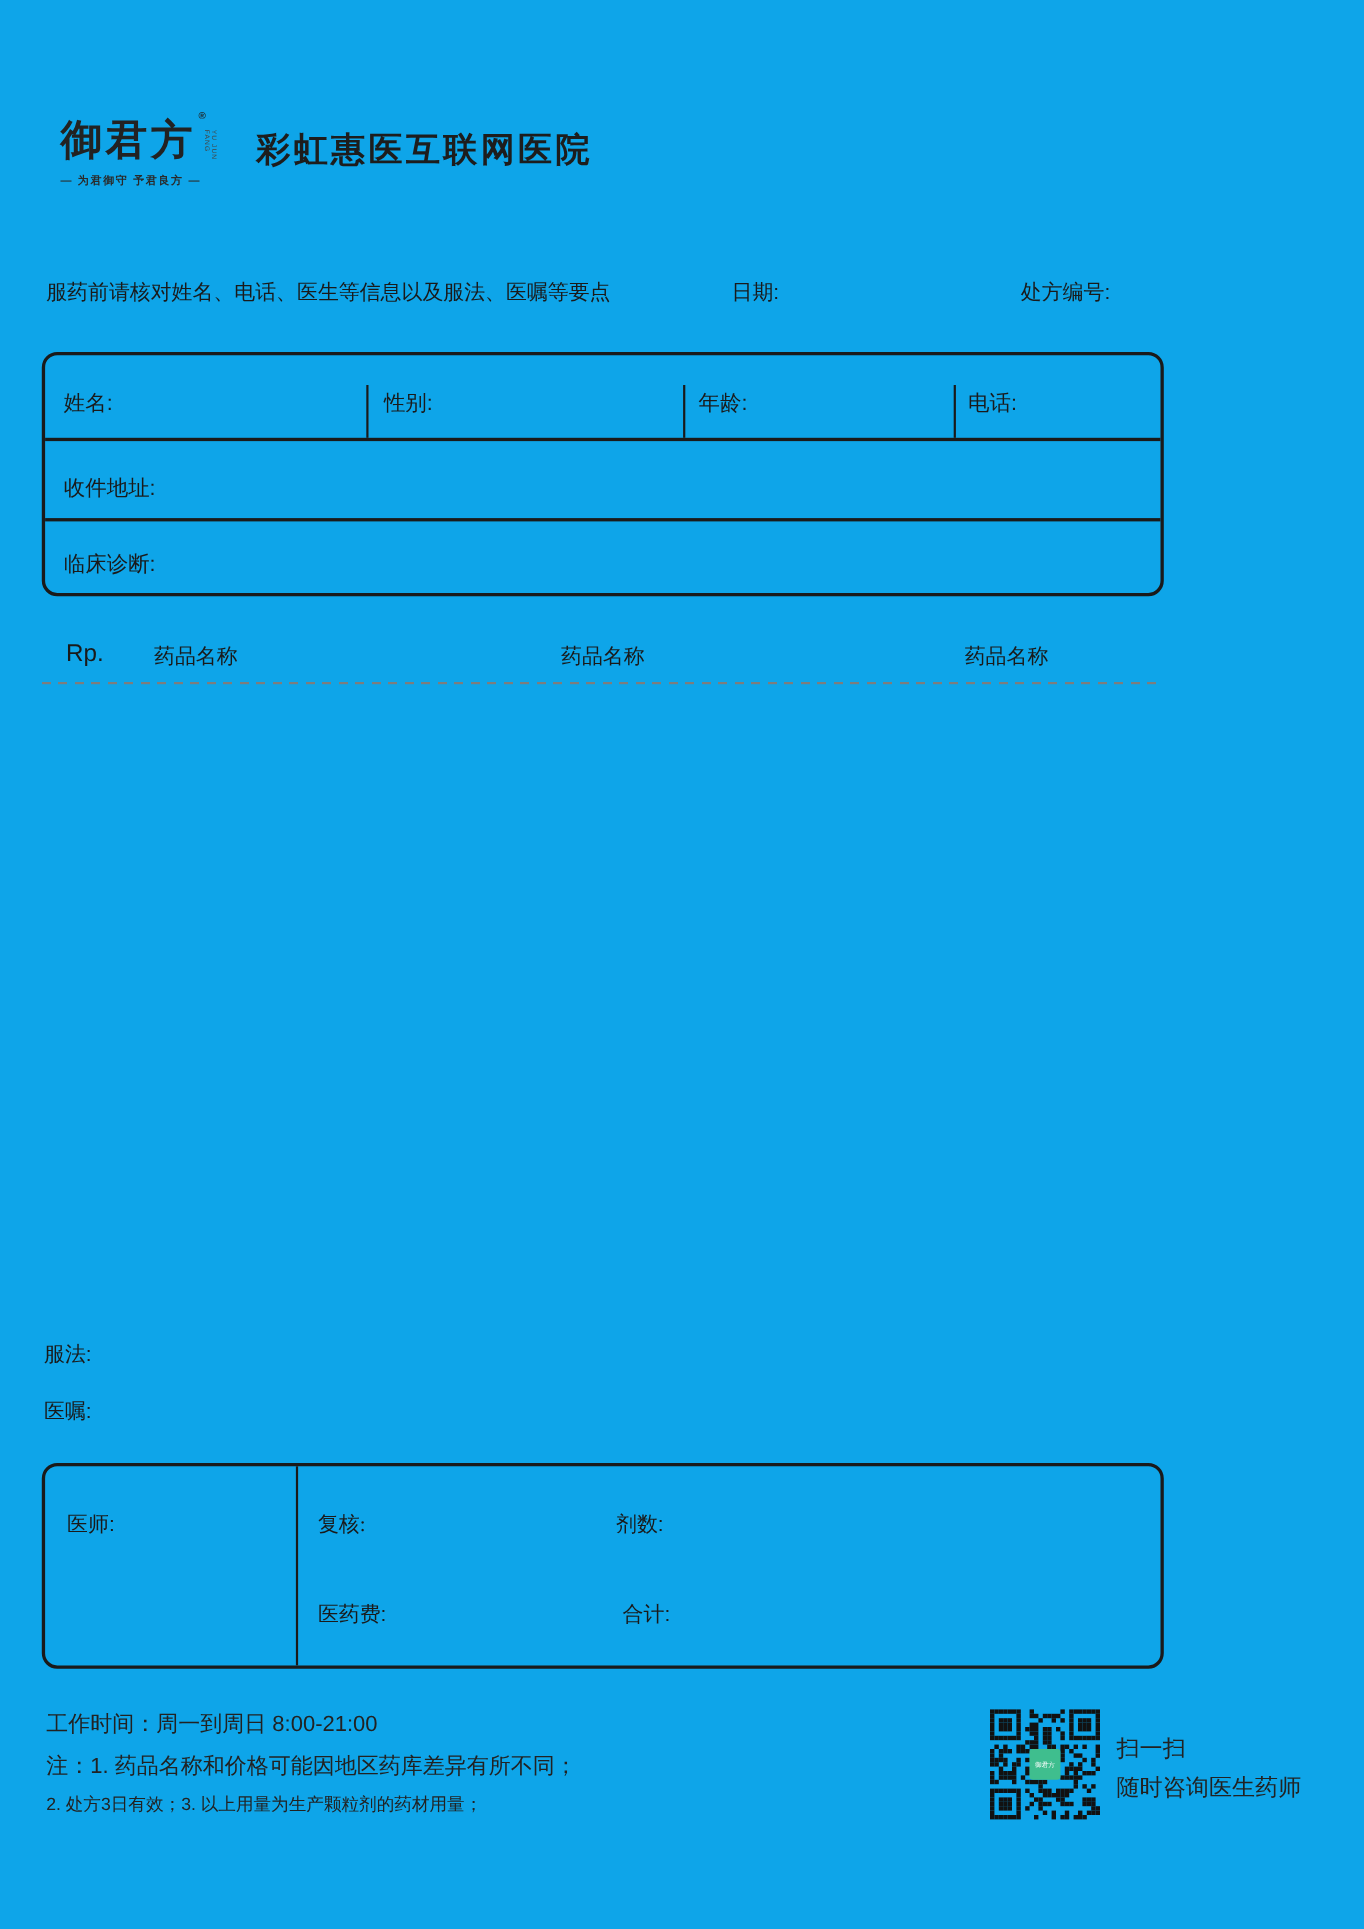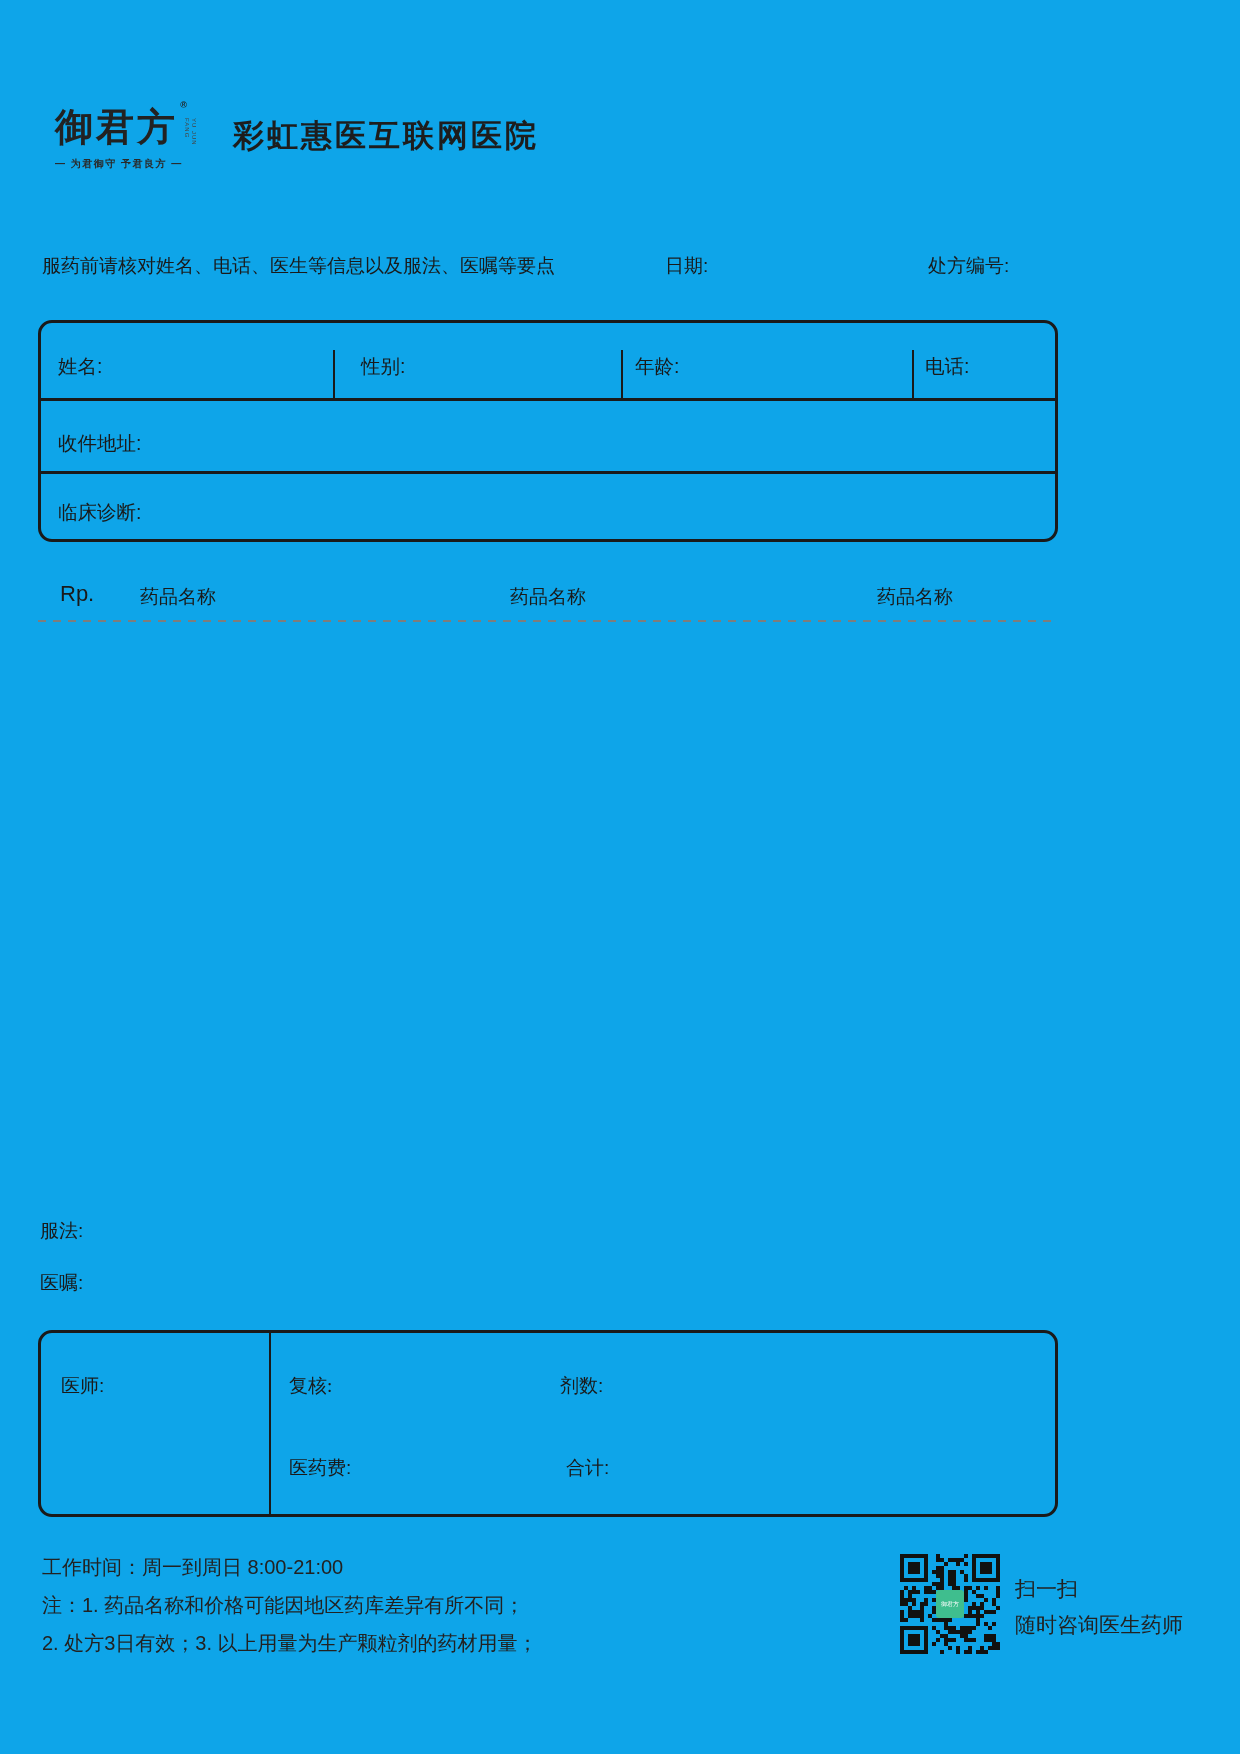--- a/index.html
+++ b/index.html
@@ -24,22 +24,22 @@
   .notice      { position:absolute; left:42px;  top:253px; font-size:19px; }
   .date-label  { position:absolute; left:665px; top:253px; font-size:19px; }
   .rxno-label  { position:absolute; left:928px; top:253px; font-size:19px; }
 
   
   .patient-box { position:absolute; left:38px; top:320px; width:1020px; height:222px;
                  border:3px solid #1a1a1a; border-radius:14px; }
   .p-row1 { position:absolute; left:0; top:0; right:0; height:75px; display:flex; }
   .pcell  { position:relative; display:flex; align-items:center; font-size:19.5px;margin-top:12px; }
   .pcell-name   { width:292px; padding-left:17px; }
-  .pcell-gender { width:288px; padding-left:28px;text-align:center; }
-  .pcell-age    { width:291px; padding-left:14px; }
+  .pcell-gender { width:288px; padding-left:16px;text-align:center; }
+  .pcell-age    { width:246px; padding-left:14px; }
   .pcell-phone  { flex:1;      padding-left:13px; }
   .pcell + .pcell::before { content:""; position:absolute; left:0; top:15px; bottom:0; width:2px; background:#1a1a1a; }
   .hline  { position:absolute; left:0; right:0; height:3px; background:#1a1a1a; }
   .hline-1 { top:75px; } .hline-2 { top:148px; }
   .p-row2 { position:absolute; left:0; top:78px;  right:0; height:84px; display:flex; align-items:center; padding-left:17px; font-size:19.5px; }
   .p-row3 { position:absolute; left:0; top:151px; right:0; height:76px; display:flex; align-items:center; padding-left:17px; font-size:19.5px; }
 
   
   .rp-label  { position:absolute; left:60px;  top:581px; font-size:22px; }
   .drug-col1 { position:absolute; left:140px; top:584px; font-size:19px; }
@@ -58,21 +58,21 @@
   .sign-sep { position:absolute; left:228px; top:0; bottom:0; width:2px; background:#1a1a1a; }
   .doctor-label   { position:absolute; left:20px;  top:40px;  font-size:19px; }
   .reviewer-label { position:absolute; left:248px; top:40px;  font-size:19px;font-family:Liberation Serif, serif; }
   .dose-label     { position:absolute; left:519px; top:40px;  font-size:19px; }
   .fee-label      { position:absolute; left:248px; top:122px; font-size:19px; }
   .total-label    { position:absolute; left:525px; top:122px; font-size:19px; }
 
   
   .worktime { position:absolute; left:42px; top:1554px; font-size:20px; color:#222; }
   .note1    { position:absolute; left:42px; top:1592px; font-size:20px; color:#222; }
-  .note2    { position:absolute; left:42px; top:1630px; font-size:20px; color:#222; }
+  .note2    { position:absolute; left:42px; top:1630px; font-size:16px; color:#222; }
   .qr-code  { position:absolute; left:900px; top:1552px; width:100px; height:104px; }
   .qr-code svg { width:100%; height:100%; }
   .qr-title { position:absolute; left:1015px; top:1575px; font-size:21px; color:#222; }
   .qr-sub   { position:absolute; left:1015px; top:1611px; font-size:21px; color:#222; }
 </style>
 </head>
 <body>
 
 <div class="page">
 

